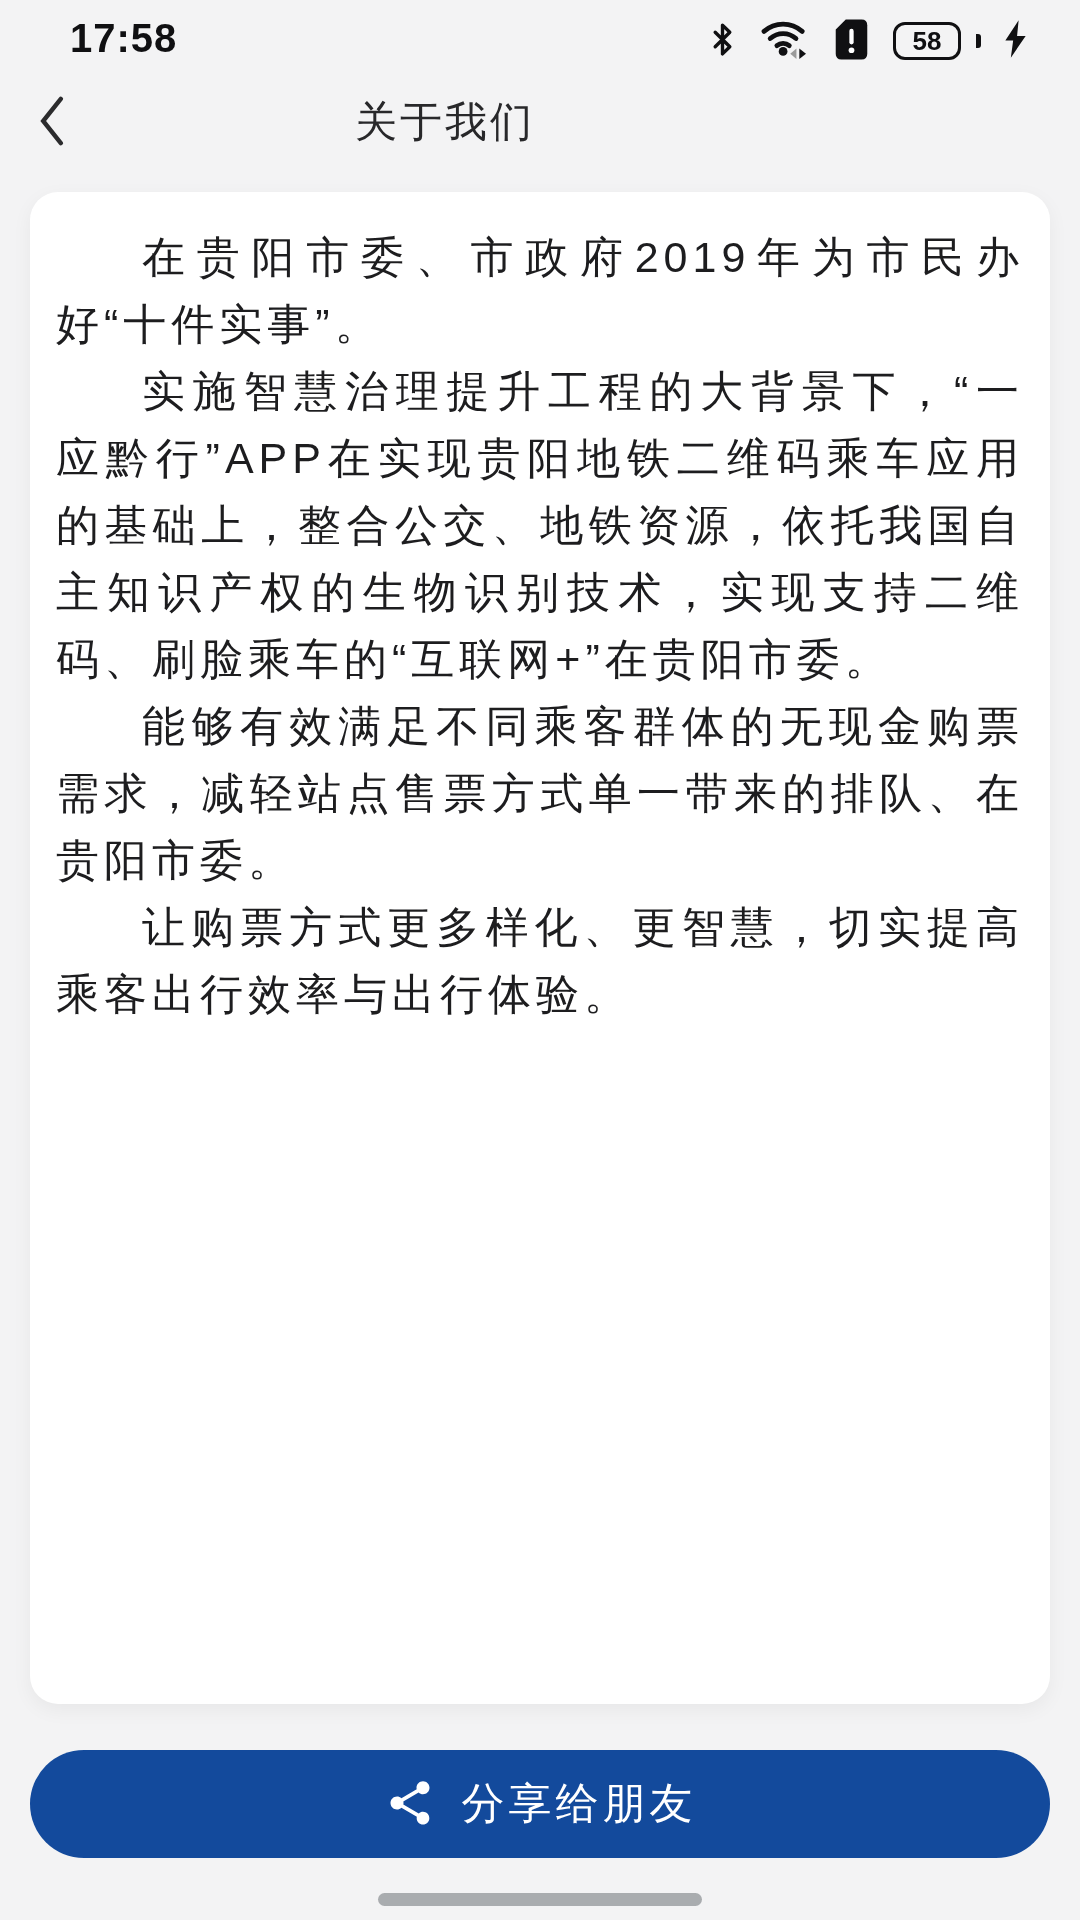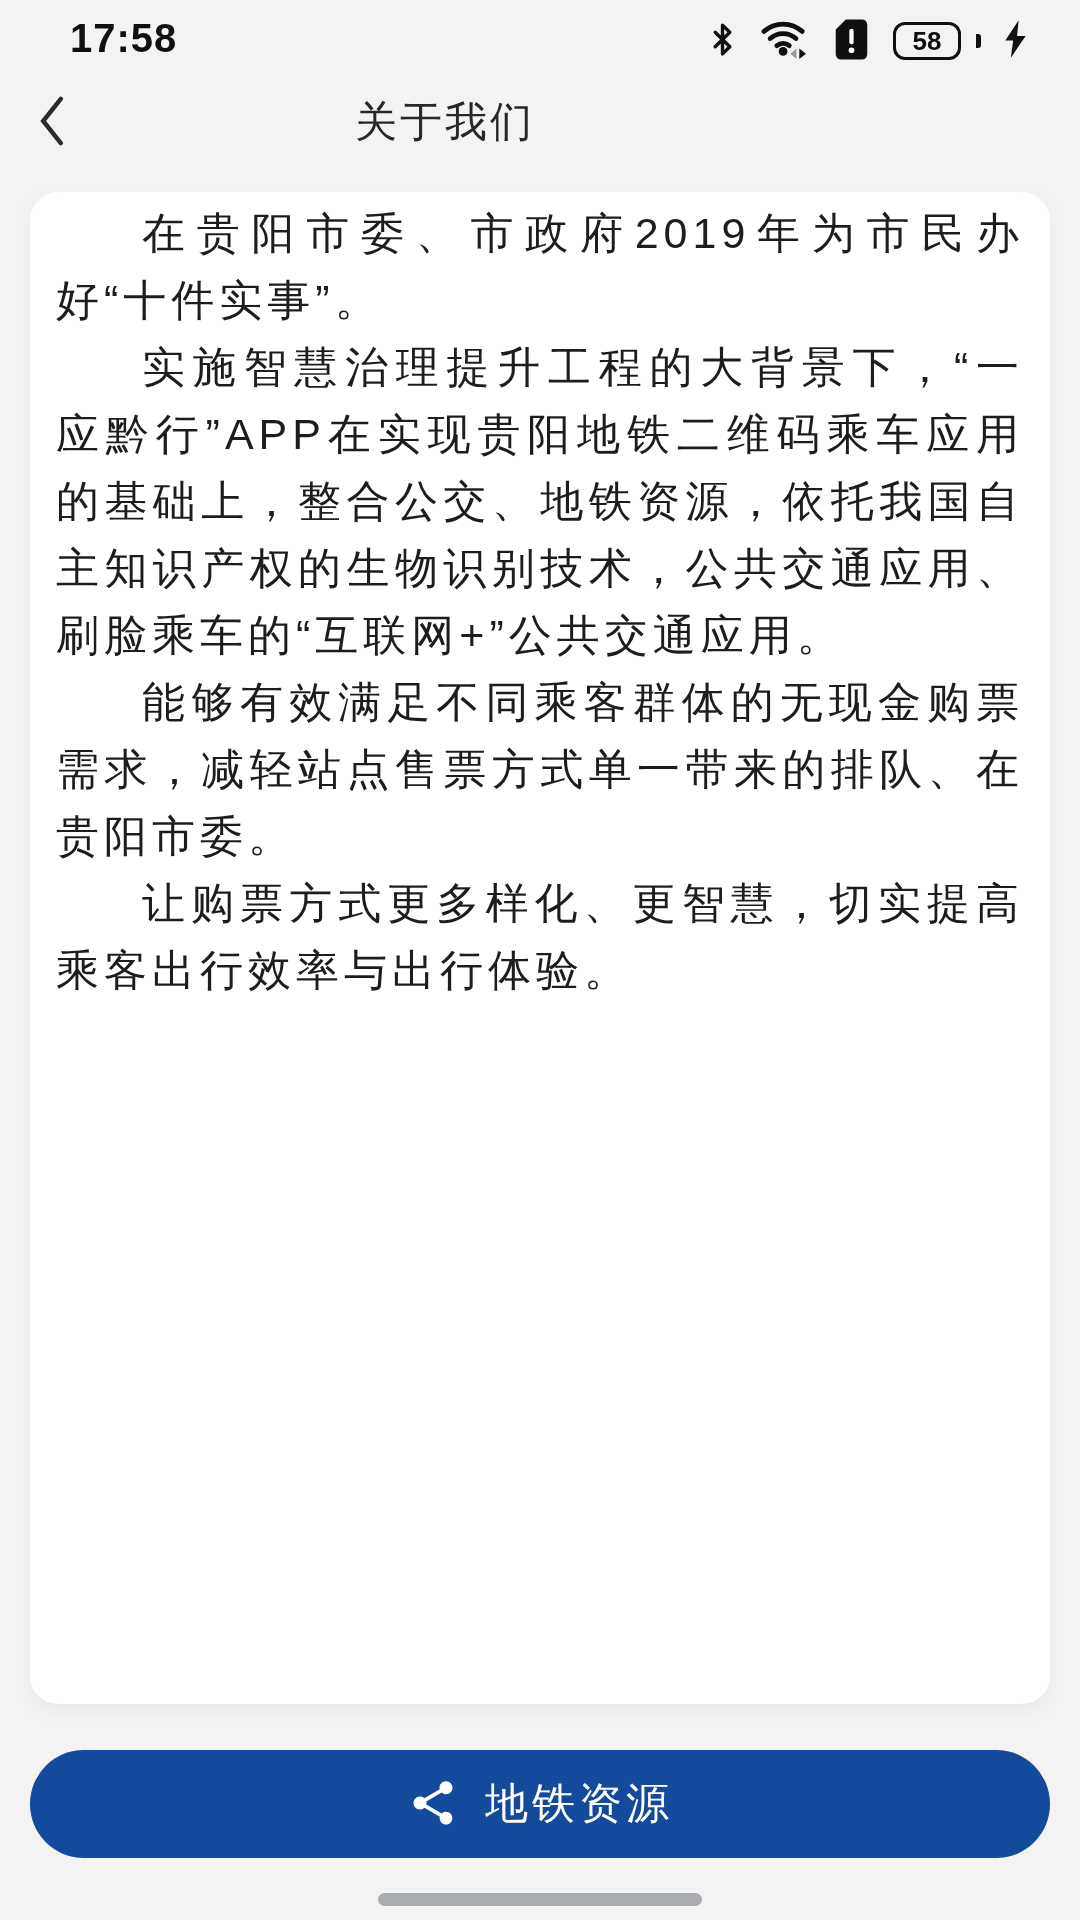--- a/index.html
+++ b/index.html
@@ -44,21 +44,21 @@
     position:absolute; inset:0;
     display:flex; align-items:center; justify-content:center;
     font-size:42px; font-weight:500; color:#28282a; letter-spacing:3px;
   }
 
   
   .card {
     position:absolute; left:30px; top:192px;
     width:1020px; height:1512px;
     background:#ffffff; border-radius:28px;
-    padding:8px 26px;
+    padding:32px 26px;
     box-shadow:0 6px 20px rgba(0,0,0,0.05);
   }
   .card p {
     font-size:43px; line-height:67px; letter-spacing:5px;
     color:#1d1d1f; text-align:justify; text-indent:2em;
   }
 
   
   .share-btn {
     position:absolute; left:30px; top:1750px;
@@ -125,27 +125,27 @@
       <svg width="30" height="50" viewBox="0 0 20 34">
         <path d="M16 2 L4 17 L16 32" fill="none" stroke="#2b2b2d" stroke-width="3" stroke-linecap="round" stroke-linejoin="miter"></path>
       </svg>
     </span>
   </button>
   <div class="nav-title">关于我们</div>
 </div>
 
 <div class="card">
   <p>在贵阳市委、市政府2019年为市民办好“十件实事”。</p>
-  <p>实施智慧治理提升工程的大背景下，“一应黔行”APP在实现贵阳地铁二维码乘车应用的基础上，整合公交、地铁资源，依托我国自主知识产权的生物识别技术，公共交通应用、刷脸乘车的“互联网+”公共交通应用。</p>
+  <p>实施智慧治理提升工程的大背景下，“一应黔行”APP在实现贵阳地铁二维码乘车应用的基础上，整合公交、地铁资源，依托我国自主知识产权的生物识别技术，实现支持二维码、刷脸乘车的“互联网+”在贵阳市委。</p>
   <p>能够有效满足不同乘客群体的无现金购票需求，减轻站点售票方式单一带来的排队、在贵阳市委。</p>
   <p>让购票方式更多样化、更智慧，切实提高乘客出行效率与出行体验。</p>
 </div>
 
 <button class="share-btn">
   <span>
     <svg width="52" height="52" viewBox="0 0 24 24">
       <path fill="#ffffff" d="M18 16.08c-.76 0-1.44.3-1.96.77L8.91 12.7c.05-.23.09-.46.09-.7s-.04-.47-.09-.7l7.05-4.11c.54.5 1.25.81 2.04.81 1.66 0 3-1.34 3-3s-1.34-3-3-3-3 1.34-3 3c0 .24.04.47.09.7L8.04 9.81C7.5 9.31 6.79 9 6 9c-1.66 0-3 1.34-3 3s1.34 3 3 3c.79 0 1.5-.31 2.04-.81l7.12 4.16c-.05.21-.08.43-.08.65 0 1.61 1.31 2.92 2.92 2.92 1.61 0 2.92-1.31 2.92-2.92s-1.31-2.92-2.92-2.92z"></path>
     </svg>
   </span>
-  <span class="share-label">地铁资源</span>
+  <span class="share-label">分享给朋友</span>
 </button>
 
 <div class="home-indicator"></div>
 
 </body></html>

